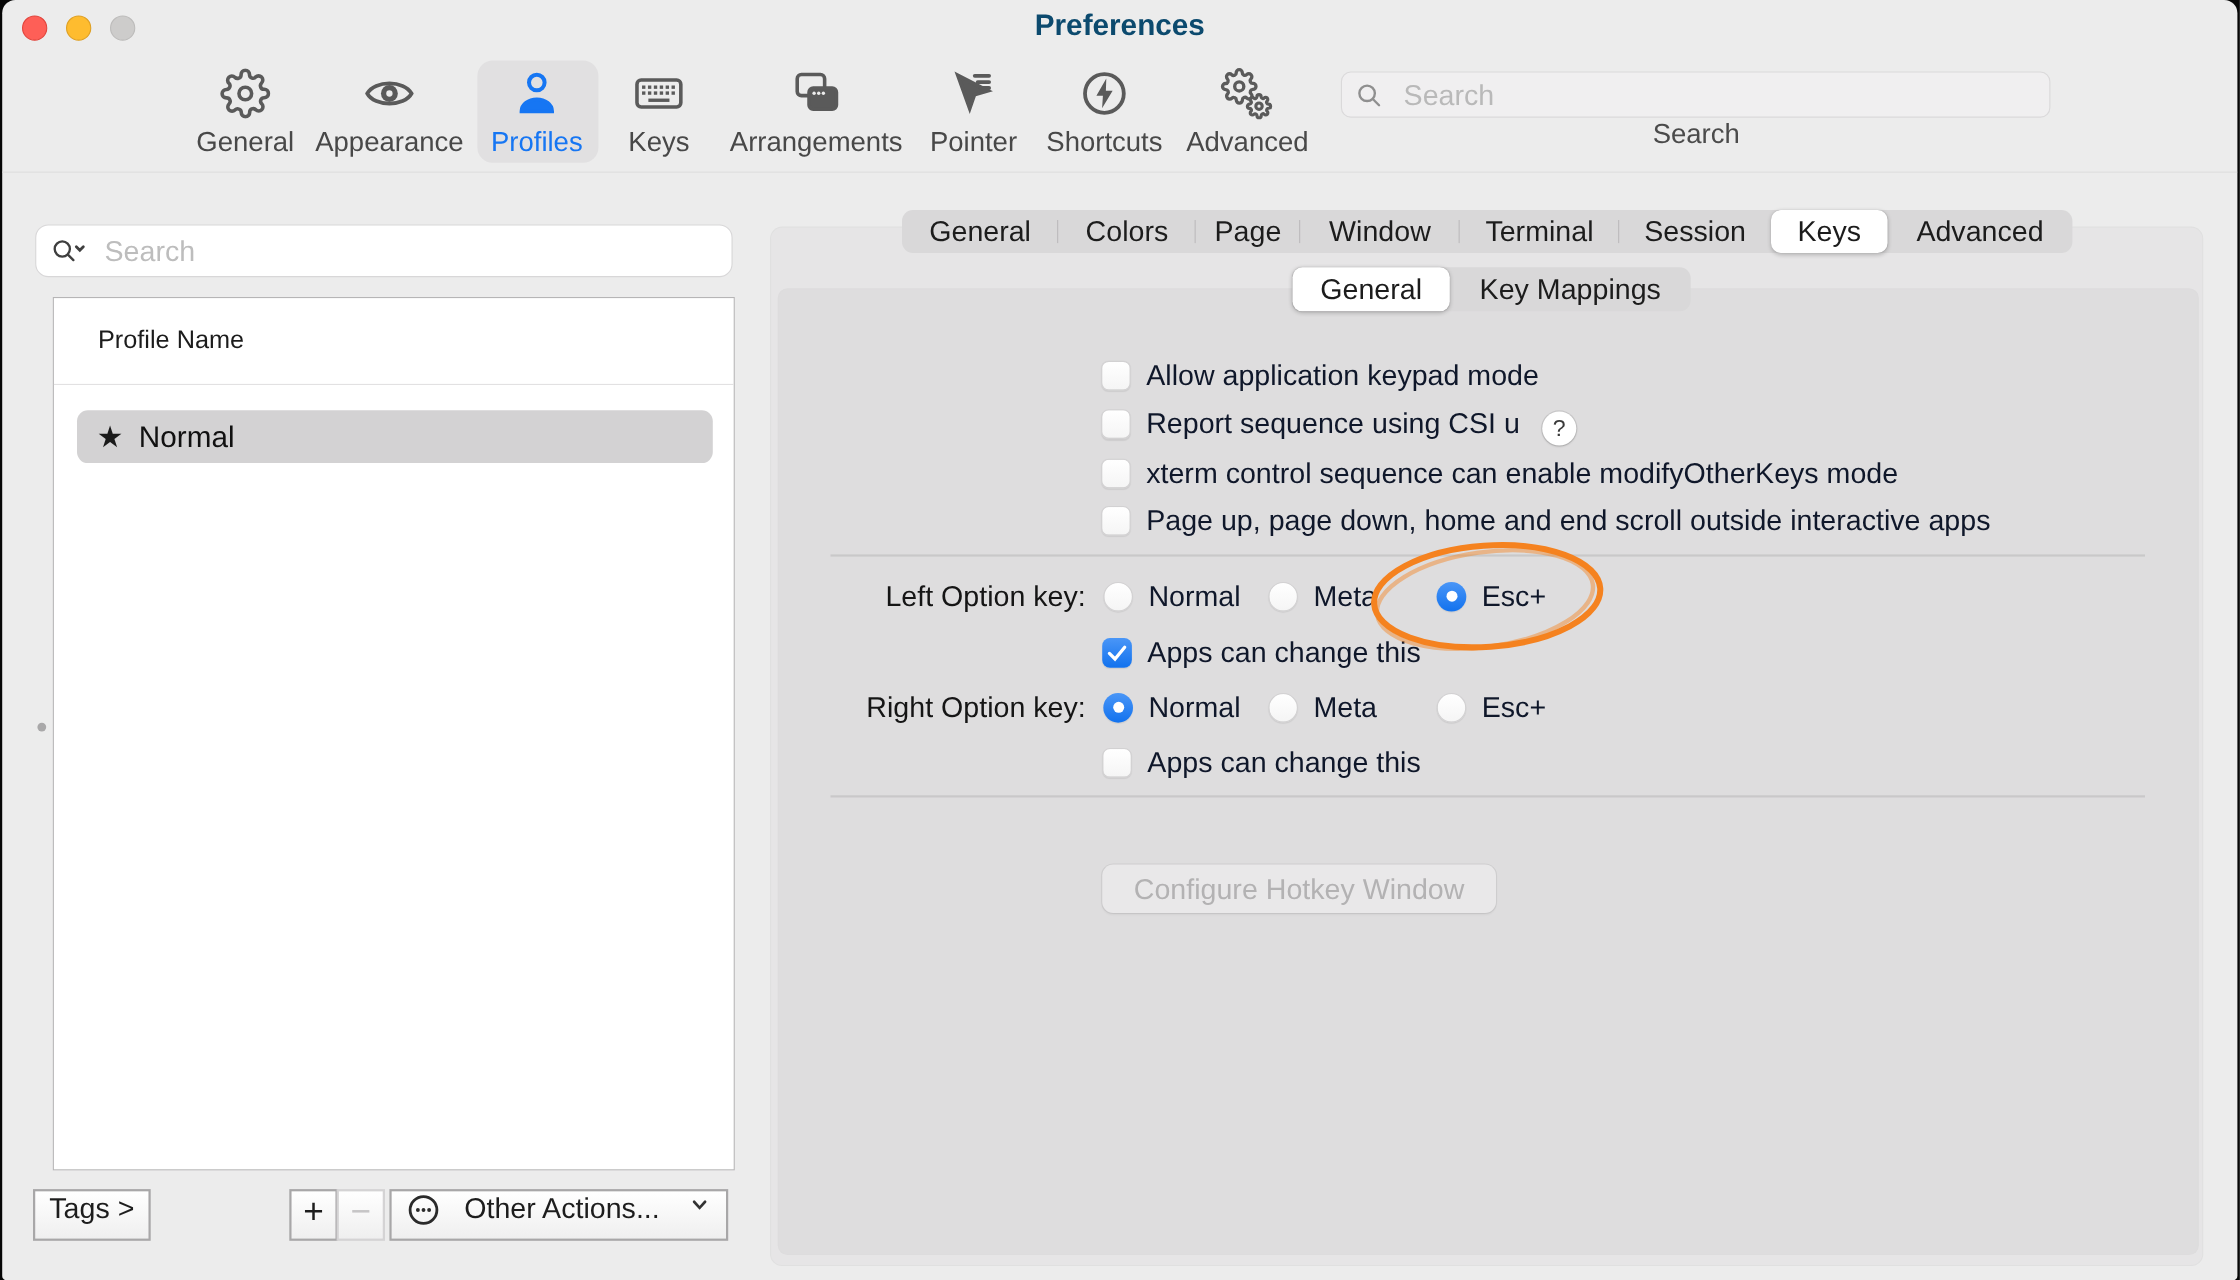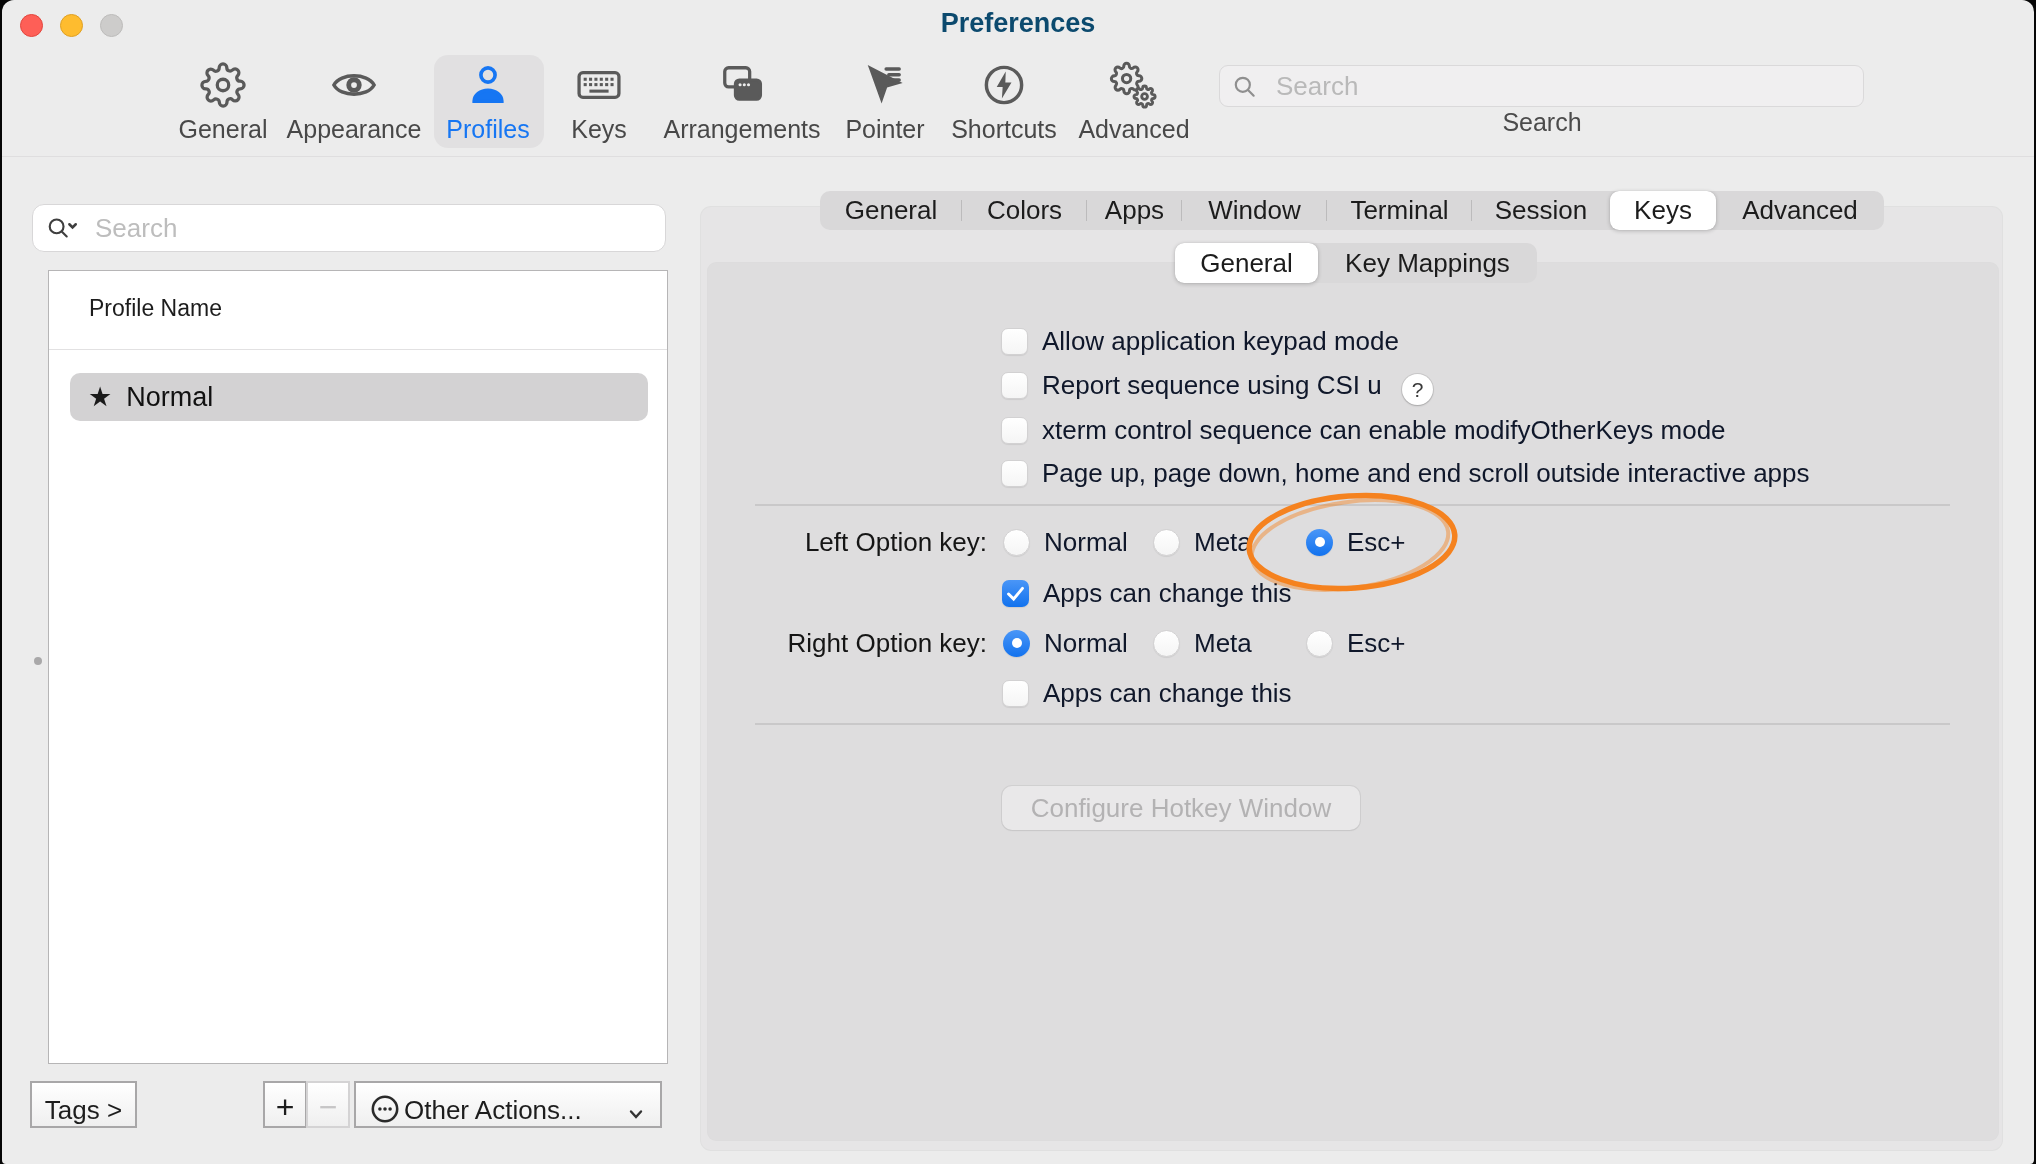--- a/index.html
+++ b/index.html
@@ -35,21 +35,21 @@
   .sb-search::placeholder{color:#bdbdbd;}
   .listbox{position:absolute;left:46px;top:270px;width:620px;height:794px;box-sizing:border-box;
            background:#fff;border:1.5px solid #b6b5b6;}
   .list-header{position:absolute;left:40px;top:24px;font-size:23px;color:#1c1c1c;}
   .list-hsep{position:absolute;left:0;top:78px;width:100%;height:1px;background:#e2e1e2;}
   .sel-row{position:absolute;left:21px;top:102px;width:578px;height:48px;background:#d3d2d3;border-radius:10px;
            display:flex;align-items:center;}
   .sel-row .star{font-size:27px;margin-left:18px;color:#1a1a1a;}
   .sel-row .pname{font-size:27px;margin-left:14px;color:#111;}
   .btn{position:absolute;box-sizing:border-box;border:2px solid #a8a7a8;
-       background:linear-gradient(180deg,#ffffff,#efefef);display:flex;align-items:flex-end;color:#1d1d1d;}
+       background:linear-gradient(180deg,#ffffff,#efefef);display:flex;align-items:flex-start;color:#1d1d1d;}
   .btn.disabled{border-color:#d4d3d4;color:#c6c5c6;}
   .footer-chevron{margin-left:auto;margin-right:12px;display:flex;}
   
   .panel-outer{position:absolute;left:699px;top:207px;width:1301px;height:943px;border-radius:10px;
                background:#e6e5e6;box-shadow:0 0 0 1px rgba(0,0,0,.05);}
   .panel-inner{position:absolute;left:706px;top:263px;width:1290px;height:877px;border-radius:8px;
                background:#deddde;box-shadow:0 0 0 1px rgba(0,0,0,.04);}
   .segbar{position:absolute;display:flex;background:#d9d8d9;border-radius:10px;align-items:stretch;}
   .seg{display:flex;align-items:center;justify-content:center;font-size:26px;color:#1c1c1c;position:relative;}
   .seg .vsep{position:absolute;right:0;top:9px;bottom:9px;width:1px;background:#bcbbbc;}
@@ -239,42 +239,42 @@
   </div>
   <div class="btn" style="left:352px;top:1081px;width:308px;height:47px;padding-left:12px">
     <svg width="34" height="34" viewBox="0 0 24 24" fill="none" stroke="#2a2a2a" stroke-width="1.8">
       <circle cx="12" cy="12" r="8.6"></circle>
       <g fill="#2a2a2a" stroke="none">
         <circle cx="8.4" cy="12" r="1.25"></circle>
           <circle cx="12" cy="12" r="1.25"></circle>
           <circle cx="15.6" cy="12" r="1.25"></circle>
       </g>
     </svg>
-    <span style="margin-left:2px">Other Actions...</span>
+    <span style="margin-left:20px">Other Actions...</span>
     <span class="footer-chevron">
       <svg width="24" height="24" viewBox="0 0 24 24" fill="none" stroke="#333" stroke-width="2.4" stroke-linecap="round">
         <polyline points="7,9.5 12,15 17,9.5"></polyline>
       </svg>
     </span>
   </div>
 
   <div class="panel-outer"></div>
   <div class="panel-inner"></div>
 
   <div class="segbar" style="left:818px;top:191px;width:1064px;height:39px">
     <div class="seg" style="width:142px">
       <span>General</span>
         <span class="vsep"></span>
       </div>
     <div class="seg" style="width:125px">
       <span>Colors</span>
         <span class="vsep"></span>
       </div>
     <div class="seg" style="width:95px">
-      <span>Apps</span>
+      <span>Page</span>
         <span class="vsep"></span>
       </div>
     <div class="seg" style="width:145px">
       <span>Window</span>
         <span class="vsep"></span>
       </div>
     <div class="seg" style="width:145px">
       <span>Terminal</span>
         <span class="vsep"></span>
       </div>

